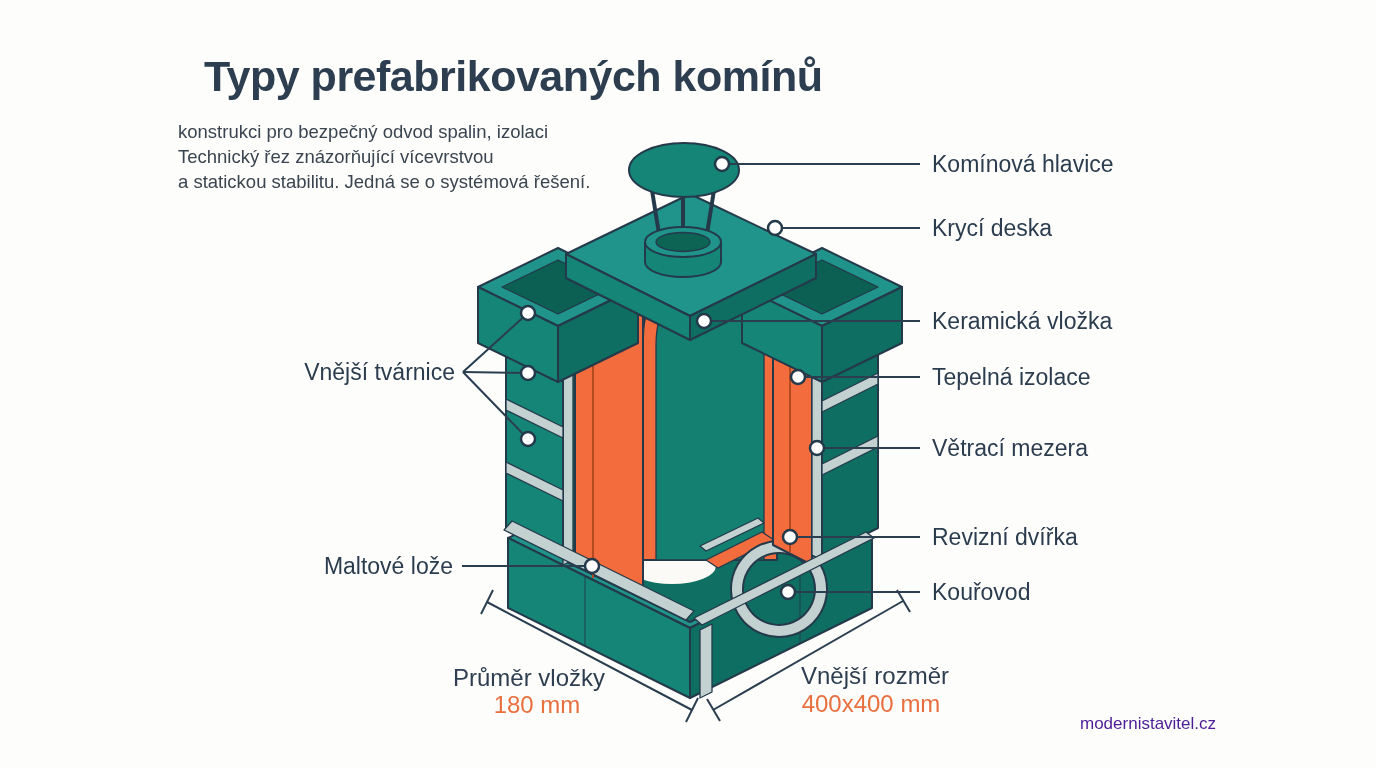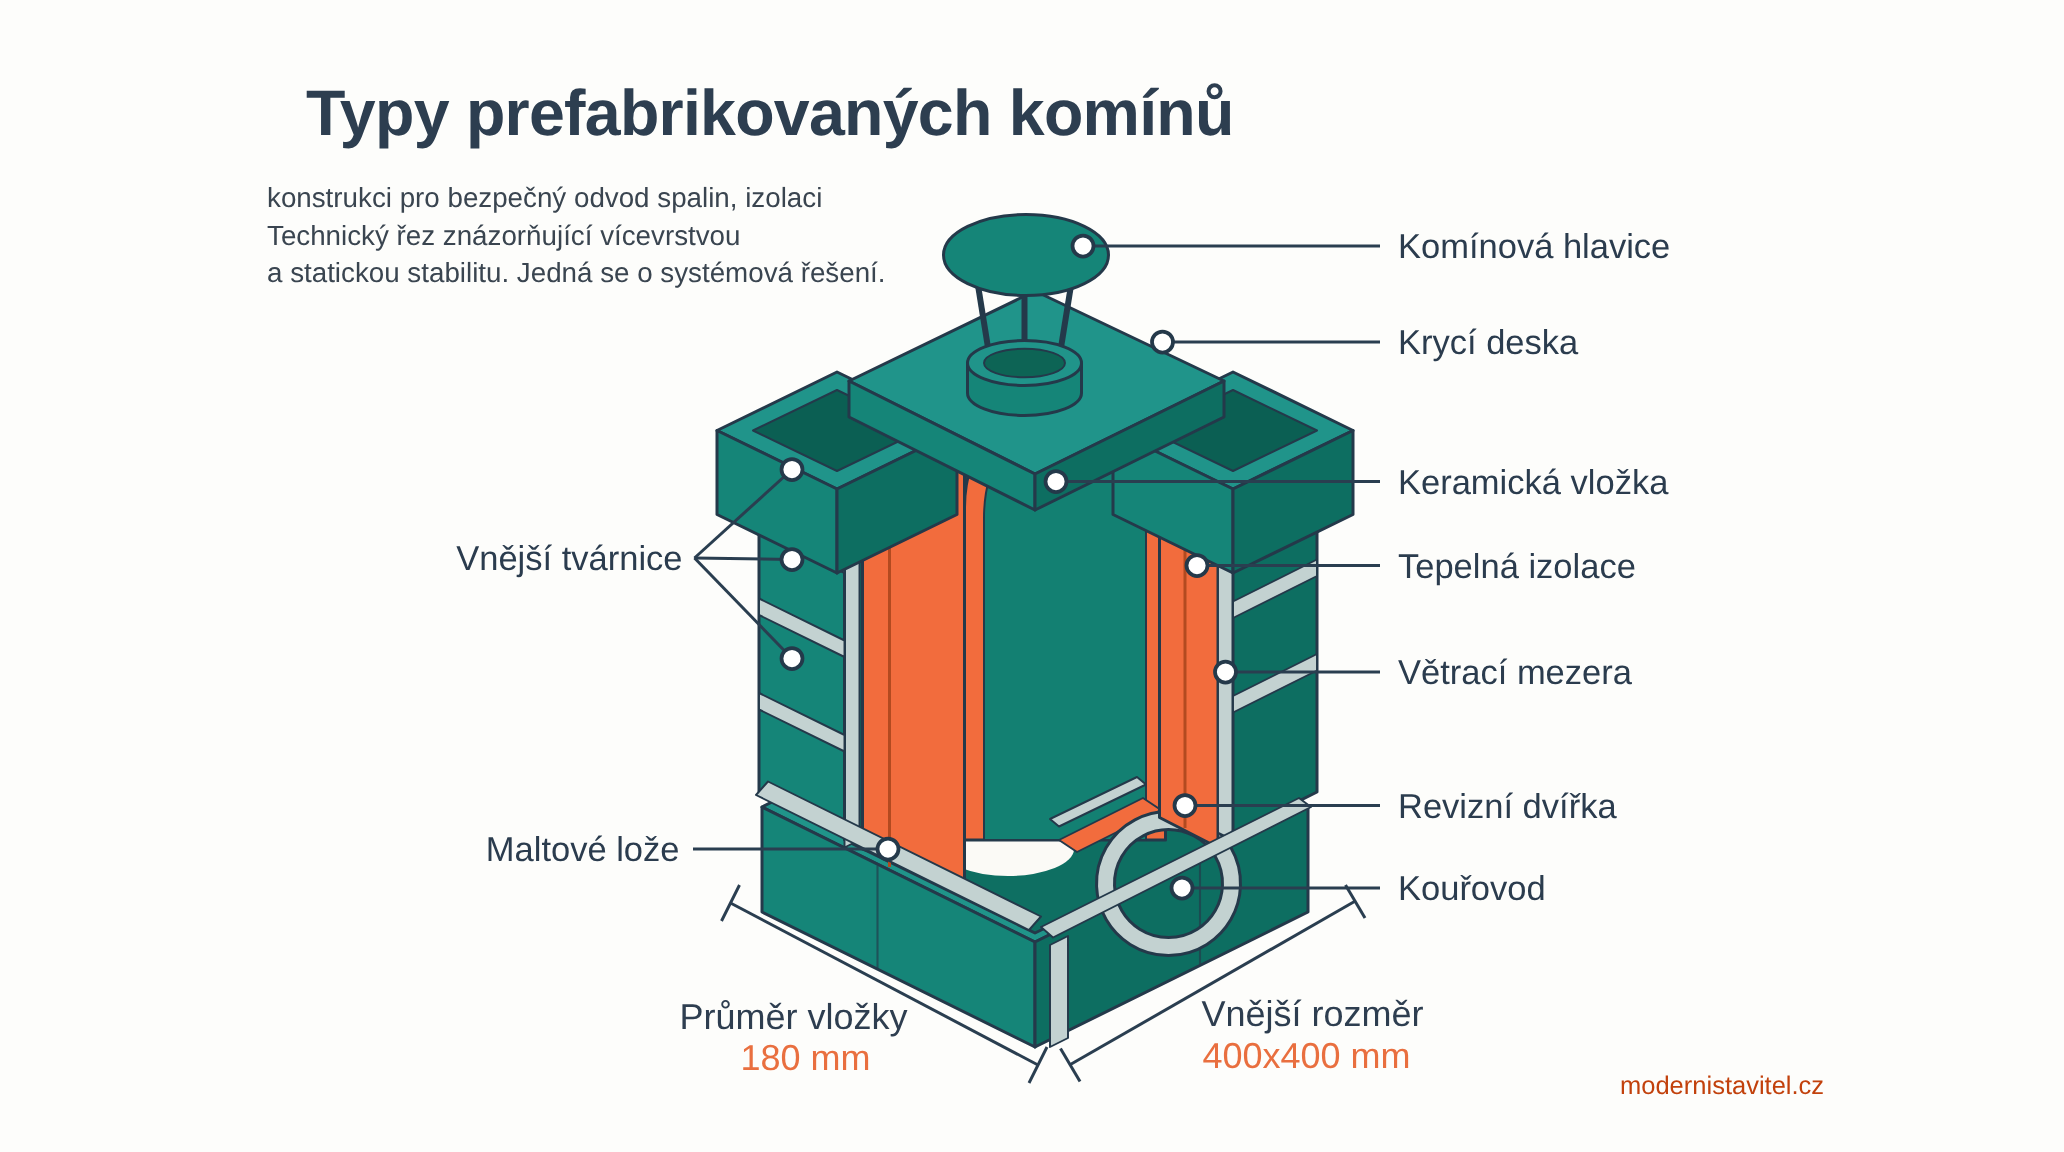--- a/index.html
+++ b/index.html
@@ -4,21 +4,21 @@
 <style>
   * { margin:0; padding:0; box-sizing:border-box; }
   html,body { width:1376px; height:768px; overflow:hidden; }
   body { font-family:"Liberation Sans", sans-serif; background:#fdfdfb; position:relative; }
   #stage { position:absolute; inset:0; width:1376px; height:768px; }
   #title { position:absolute; left:176px; top:52px; font-size:43px; font-weight:700;
            color:#2d3e50; letter-spacing:-0.5px; white-space:nowrap;margin-left:28px; }
   #subtitle { position:absolute; left:178px; top:119px; font-size:18.5px; color:#3a4550;
               line-height:25px; }
   #subtitle span { display:block; white-space:nowrap; }
-  #watermark { position:absolute; left:1080px; top:714px; font-size:17px; color:#c2410c; }
+  #watermark { position:absolute; left:1080px; top:714px; font-size:17px; color:#4c1d95; }
   svg { position:absolute; left:0; top:0; }
   .lbl  { font-family:"Liberation Sans",sans-serif; font-size:23px; fill:#2b3c4e; }
   .dimn { font-family:"Liberation Sans",sans-serif; font-size:24px; fill:#2e3e50; }
   .dimv { font-family:"Liberation Sans",sans-serif; font-size:24px; fill:#e96f3f; }
   .ln   { stroke:#2a3e50; stroke-width:2; fill:none; }
   .ol   { stroke:#24394a; stroke-width:2; stroke-linejoin:round; }
   .ol1  { stroke:#24394a; stroke-width:1.3; stroke-linejoin:round; }
   .dot  { fill:#ffffff; stroke:#24394a; stroke-width:2.5; }
 </style>
 </head>

